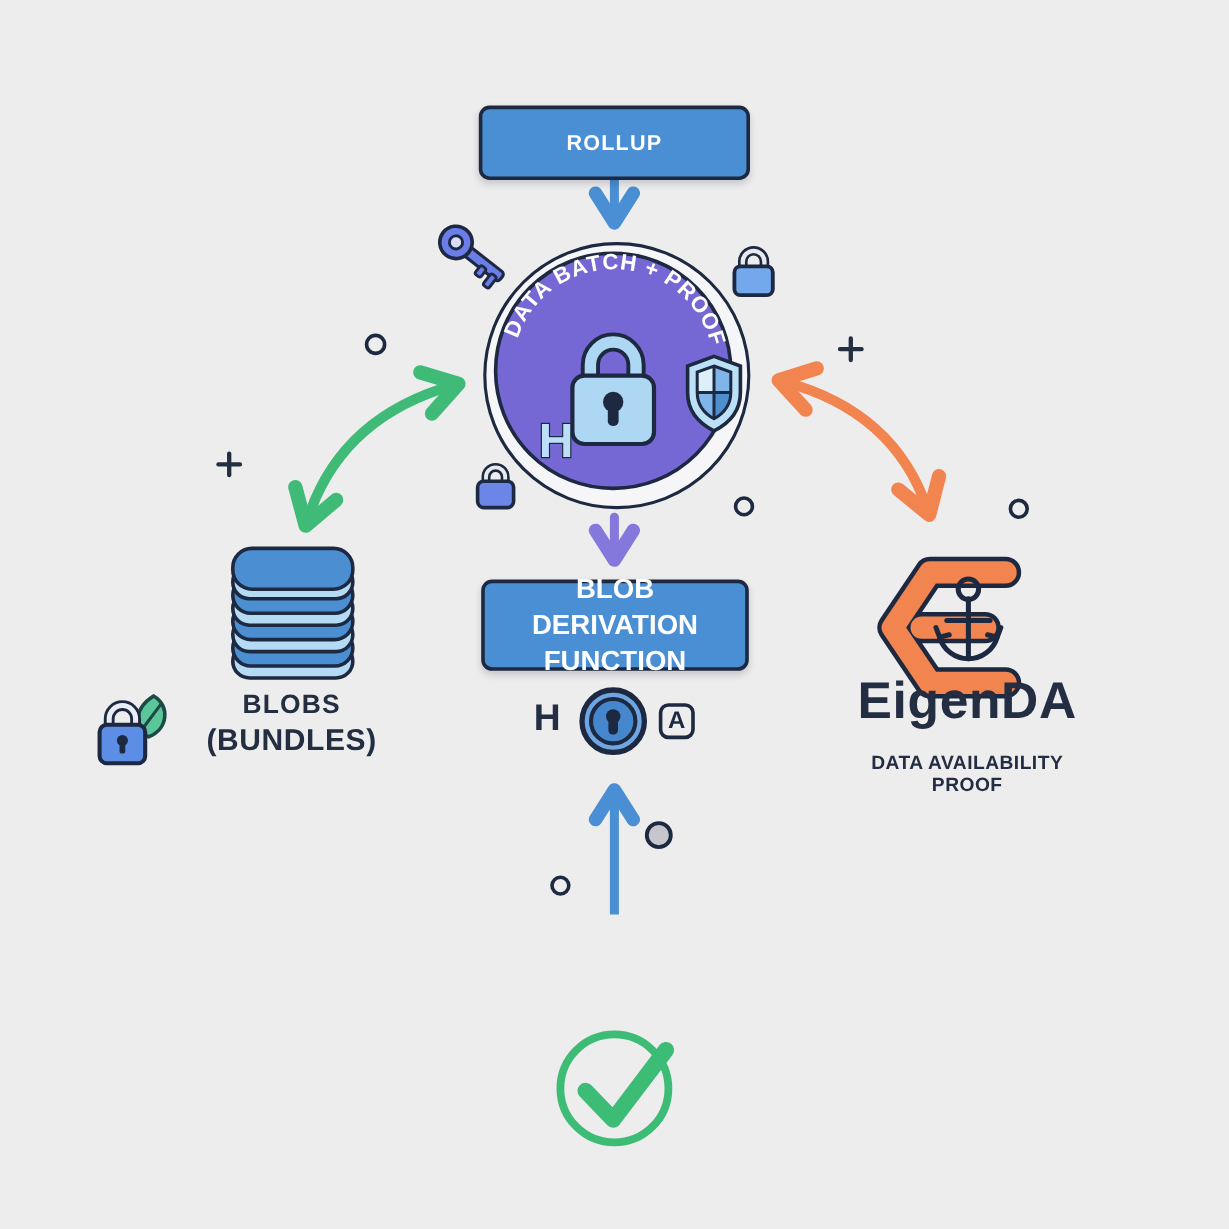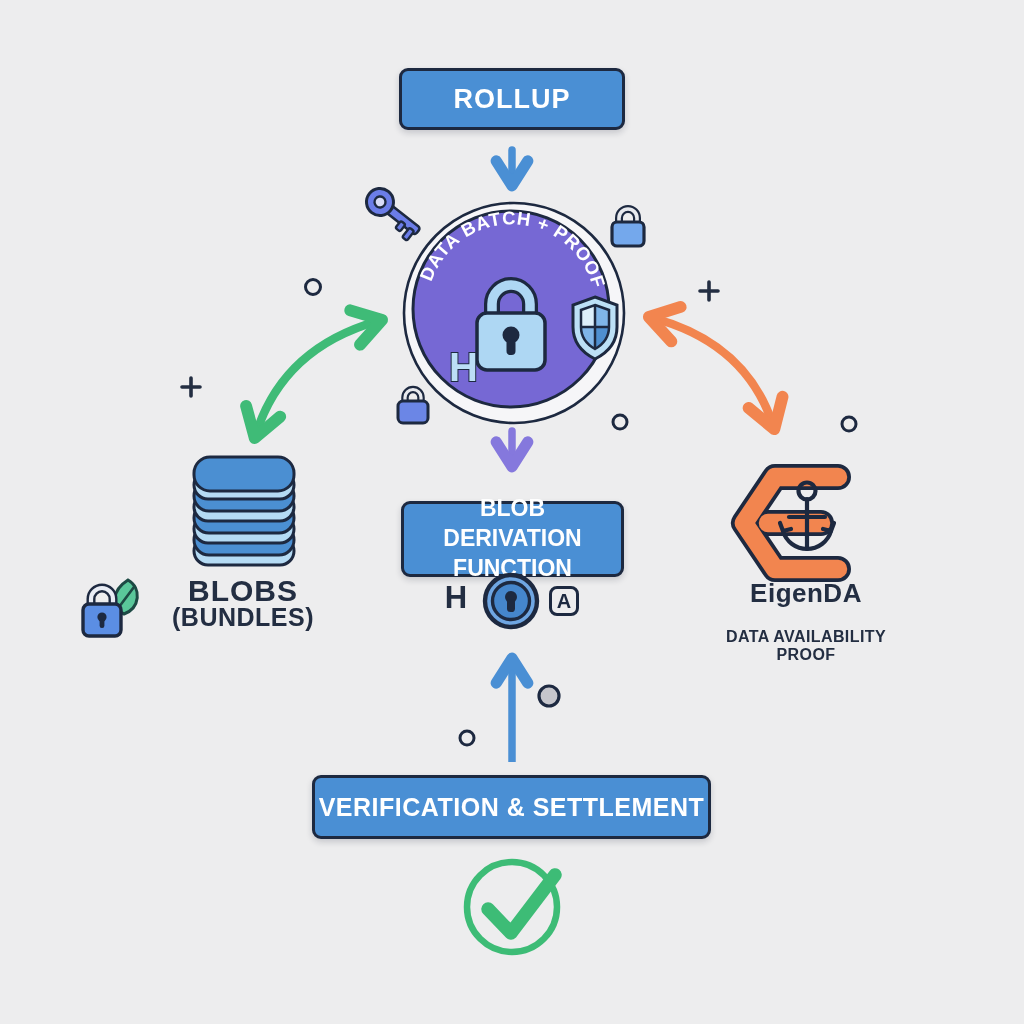--- a/index.html
+++ b/index.html
@@ -2,28 +2,28 @@
 <html><head>
 <meta charset="utf-8">
 <style>
   html,body{margin:0;padding:0;background:#EDEDEE;}
   .stage{position:relative;width:1024px;height:1024px;background:#EDEDEE;overflow:hidden;
          font-family:"Liberation Sans",sans-serif;}
   .abs{position:absolute;}
   .node{position:absolute;background:#4A8FD4;border:3px solid #1D2940;border-radius:9px;
         color:#ffffff;font-weight:bold;display:flex;align-items:center;justify-content:center;
         text-align:center;box-shadow:0 3px 6px rgba(20,30,50,.18);box-sizing:border-box;}
-  .node-rollup{left:399px;top:68px;width:226px;height:62px;font-size:27px;letter-spacing:1px;}
-  .node-bdf{left:401px;top:501px;width:223px;height:76px;font-size:23px;line-height:1.3;padding:0 6px;}
+  .node-rollup{left:399px;top:88px;width:226px;height:62px;font-size:18px;letter-spacing:1px;}
+  .node-bdf{left:401px;top:483px;width:223px;height:76px;font-size:23px;line-height:1.3;padding:0 6px;}
   .node-verif{left:312px;top:775px;width:399px;height:64px;font-size:25px;letter-spacing:.5px;white-space:nowrap;}
   .caption{position:absolute;color:#232E42;text-align:center;}
-  .blobs-title{left:133px;top:574px;width:220px;font-size:30px;font-weight:600;letter-spacing:1px;}
+  .blobs-title{left:133px;top:574px;width:220px;font-size:22px;font-weight:600;letter-spacing:1px;}
   .blobs-subtitle{left:133px;top:603px;width:220px;font-size:25px;font-weight:600;letter-spacing:.5px;}
   .blobs-caption{left:103px;top:635px;width:280px;font-size:17px;font-weight:600;letter-spacing:.2px;}
-  .eigen-title{left:696px;top:578px;width:220px;font-size:26px;font-weight:bold;letter-spacing:.5px;}
+  .eigen-title{left:696px;top:560px;width:220px;font-size:43px;font-weight:bold;letter-spacing:.5px;}
   .eigen-caption{left:696px;top:628px;width:220px;font-size:16px;font-weight:600;letter-spacing:.4px;}
   .h-under{left:436px;top:580px;width:40px;font-size:31px;font-weight:bold;}
   .a-badge{position:absolute;left:549px;top:586px;width:30px;height:30px;border:3.5px solid #1D2940;
            border-radius:8px;color:#1D2940;font-size:20px;font-weight:bold;display:flex;
            align-items:center;justify-content:center;box-sizing:border-box;}
   svg{position:absolute;overflow:visible;}
   svg text{font-family:"Liberation Sans",sans-serif;}
 </style>
 </head>
 <body>
@@ -118,23 +118,20 @@
     <path d="M11 17 v-3.5 a8 8 0 0 1 16 0 v3.5" stroke="#E8EAEE" stroke-width="3.2" fill="none"></path>
     <rect x="4" y="17" width="30" height="22" rx="5" fill="#6B86E6" stroke="#1D2940" stroke-width="3"></rect>
   </svg>
 
   <div class="node node-rollup">
     <span>ROLLUP</span>
   </div>
   <div class="node node-bdf">
     <span>BLOB DERIVATION FUNCTION</span>
   </div>
-  <div class="node node-verif">
-    <span>VERIFICATION &amp; SETTLEMENT</span>
-  </div>
 
   <svg class="abs" style="left:181px;top:449px" width="128" height="130" viewBox="0 0 128 130">
     <g stroke="#1D2940" stroke-width="3">
       <rect x="13" y="88" width="100" height="28" rx="14" fill="#B5DBF4"></rect>
       <rect x="13" y="76" width="100" height="30" rx="15" fill="#4B8FD2"></rect>
       <rect x="13" y="66" width="100" height="28" rx="14" fill="#B5DBF4"></rect>
       <rect x="13" y="54" width="100" height="30" rx="15" fill="#4B8FD2"></rect>
       <rect x="13" y="44" width="100" height="28" rx="14" fill="#B5DBF4"></rect>
       <rect x="13" y="32" width="100" height="30" rx="15" fill="#4B8FD2"></rect>
       <rect x="13" y="22" width="100" height="28" rx="14" fill="#B5DBF4"></rect>

